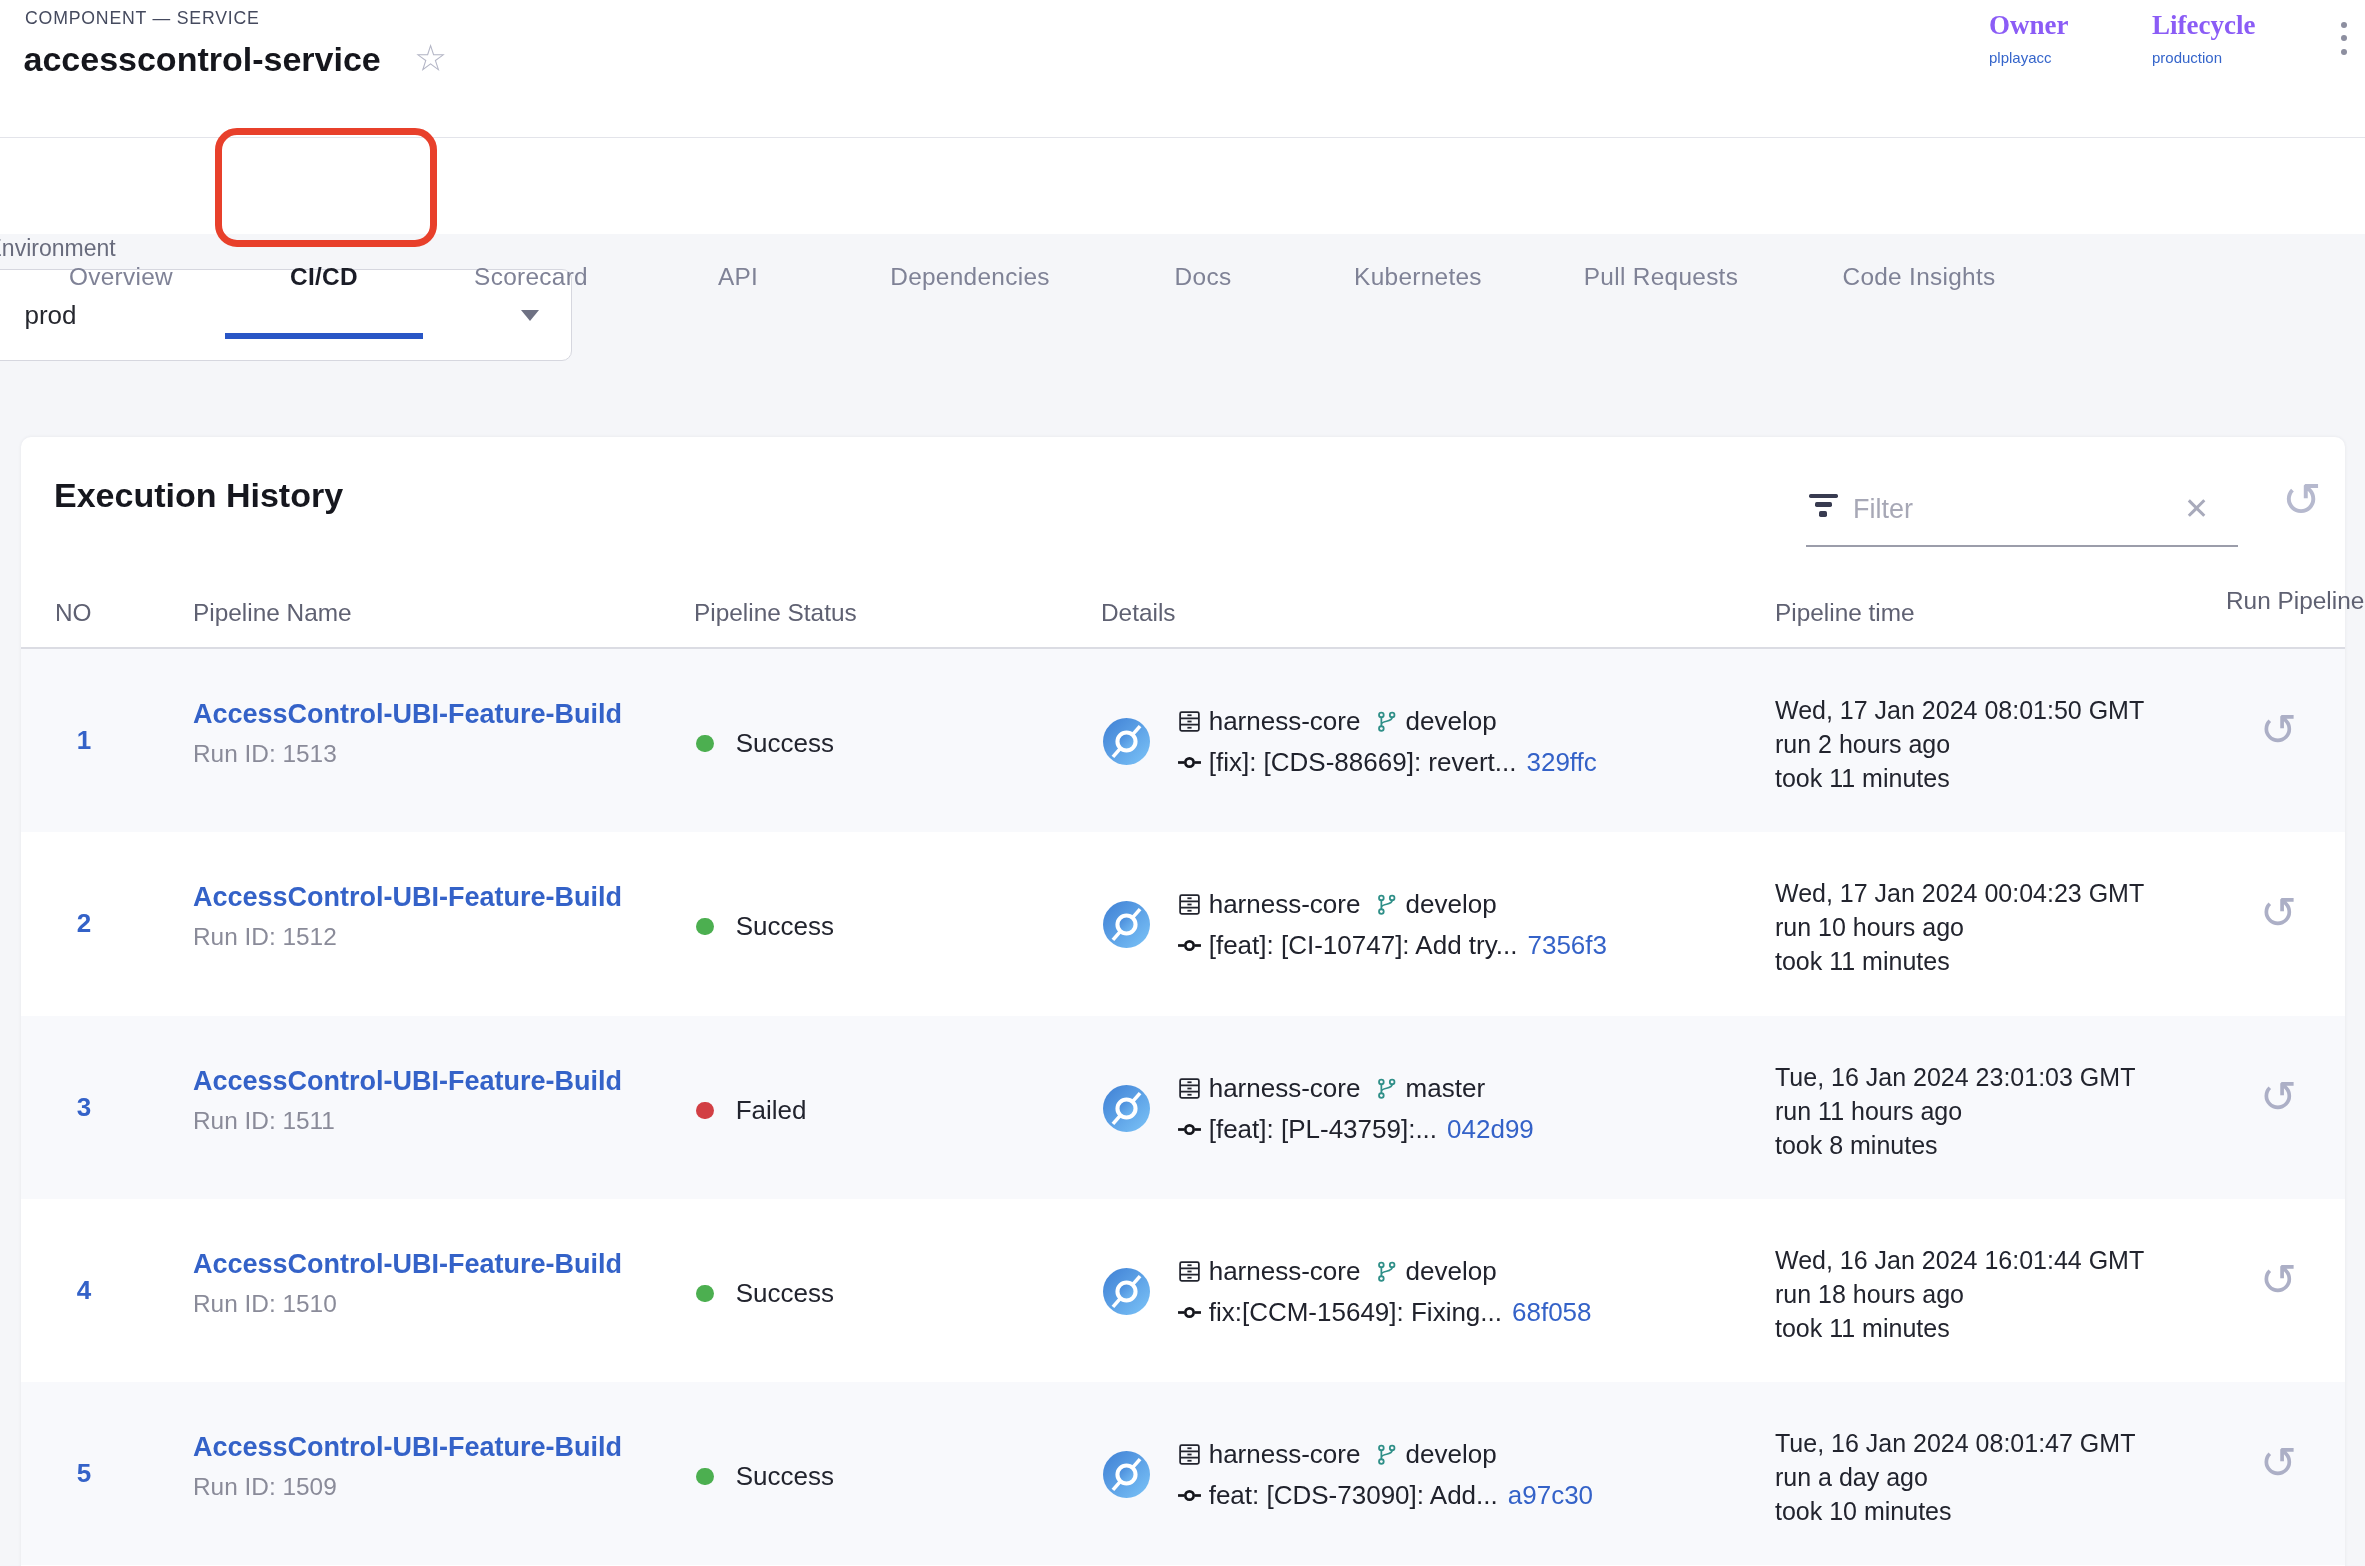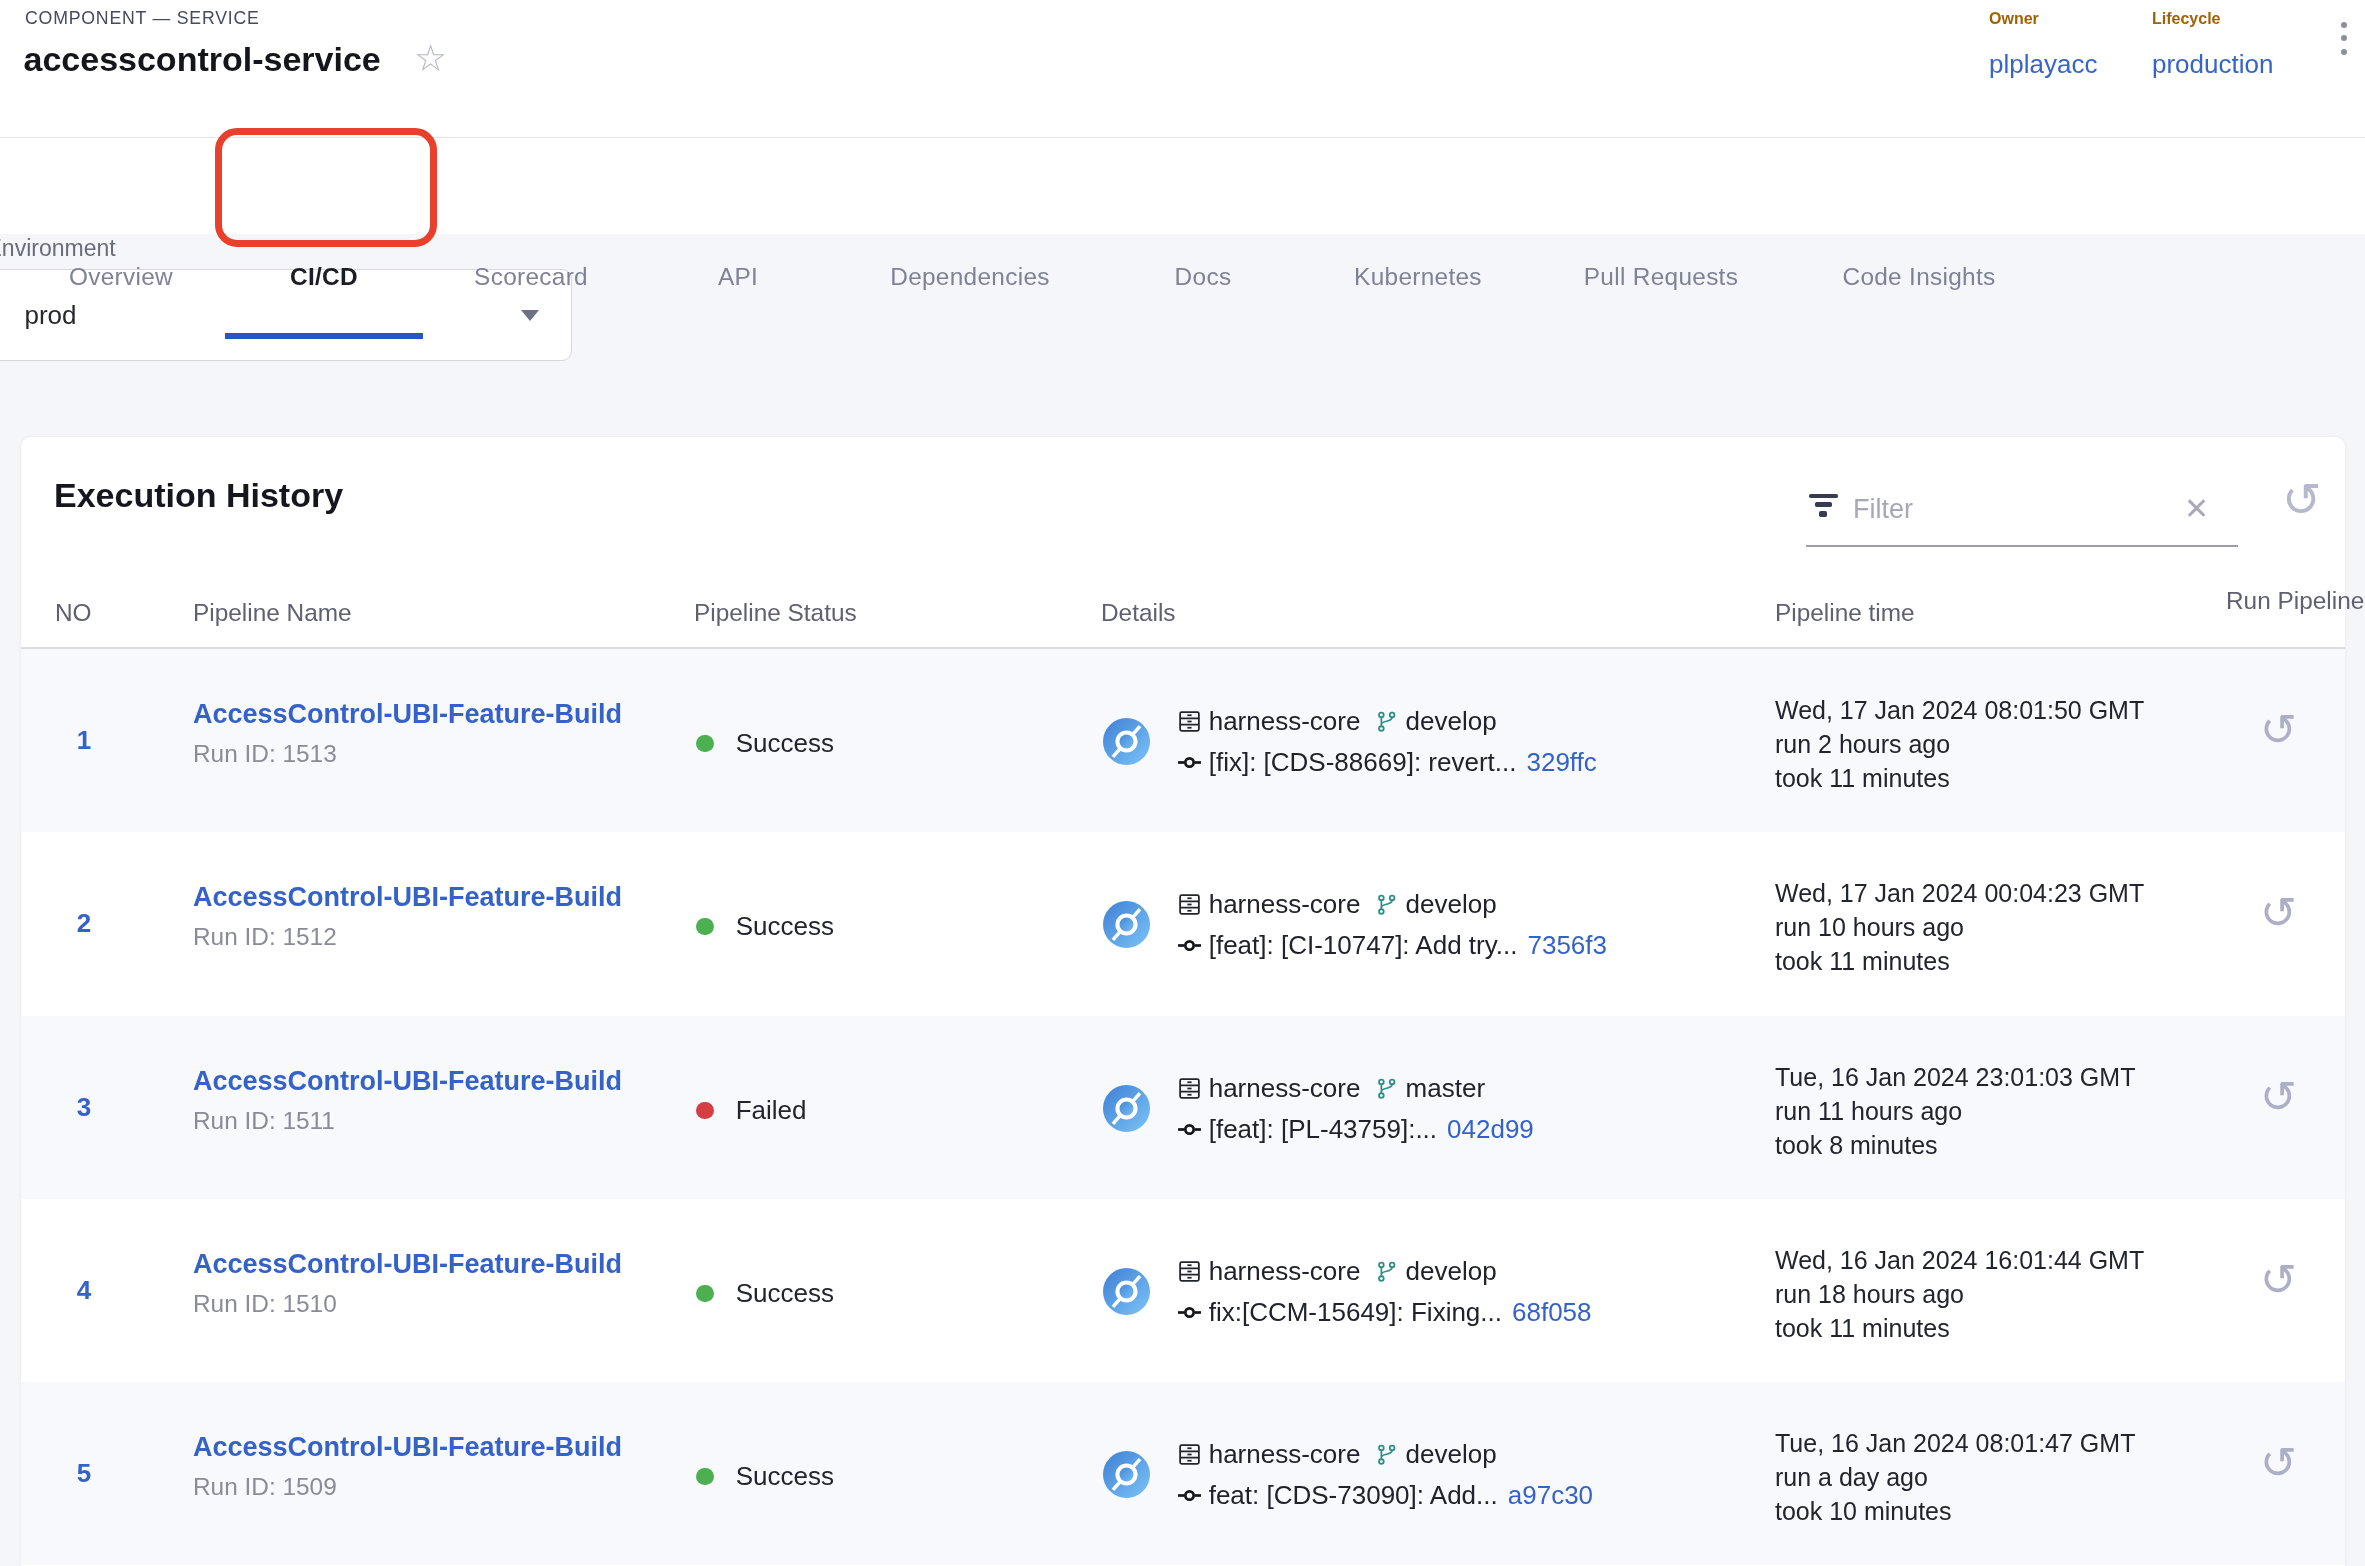--- a/index.html
+++ b/index.html
@@ -6,22 +6,22 @@
   html,body { width:2366px; height:1567px; }
   body { font-family:"Liberation Sans","DejaVu Sans",sans-serif; background:#f5f6f9; }
   #screen { position:relative; width:2366px; height:1567px; overflow:hidden; background:#f5f6f9; }
 
   
   .page-header { position:absolute; left:0; top:0; width:2366px; height:138px; background:#ffffff; border-bottom:1.7px solid #e3e4ea; z-index:5; }
   .kicker { position:absolute; left:25px; top:8.4px; font-size:17.7px; letter-spacing:0.8px; color:#454a5e; }
   .entity-title { position:absolute; left:23.5px; top:40px; font-size:34px; font-weight:700; color:#15161c; }
   .star { position:absolute; left:414px; top:40px; font-size:37px; color:#b4b6c6; line-height:1; cursor:pointer; }
   .hdr-meta { position:absolute; top:10px; width:160px; }
-  .hdr-meta .lbl { font-size:16px; font-weight:700; color:#a16207; }
-  .hdr-meta .val { font-size:26px; color:#3565cb; margin-top:21px; cursor:pointer; }
+  .hdr-meta .lbl { font-size:27px; font-weight:700; color:#8b5cf6;font-family:Liberation Serif, serif; }
+  .hdr-meta .val { font-size:15px; color:#3565cb; margin-top:8px; cursor:pointer; }
   .meta-owner { left:1989px; }
   .meta-lifecycle { left:2152px; }
   .kebab { position:absolute; left:2327px; top:22px; width:34px; height:67px; display:flex; flex-direction:column; align-items:center; gap:7.6px; cursor:pointer; }
   .kebab i { width:5.9px; height:5.9px; border-radius:50%; background:#8d8fa0; }
 
   
   .tabbar { position:absolute; left:0; top:108px; width:2366px; height:126px; background:#ffffff; z-index:4; }
   .tab { position:absolute; top:155px; transform:translateX(-50%); font-size:24.4px; font-weight:500; letter-spacing:0.3px; color:#7f8296; cursor:pointer; white-space:nowrap; }
   .tab.active { color:#1b1d27; font-weight:700; }
   .tab-underline { position:absolute; left:225px; top:225px; width:198px; height:5.9px; background:#2956c6; }

